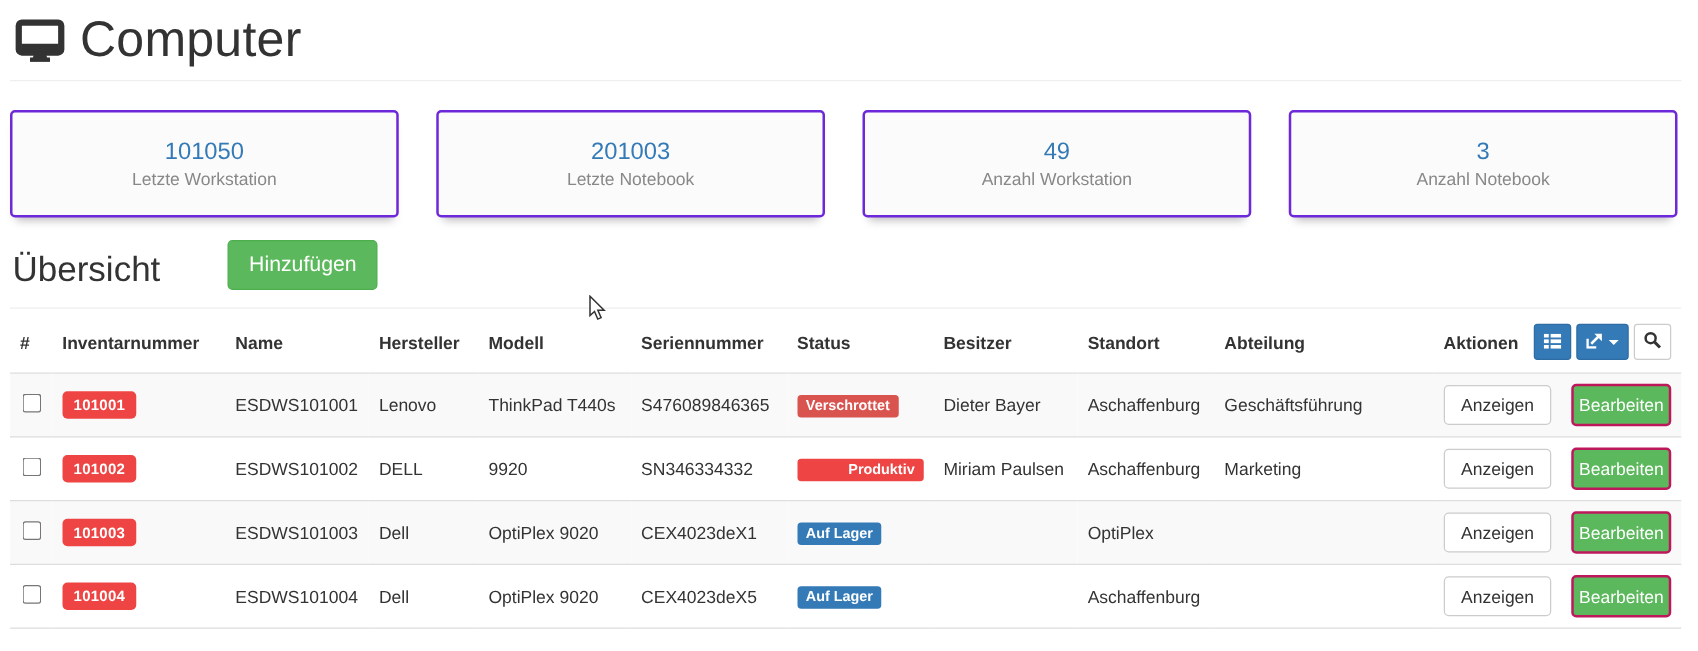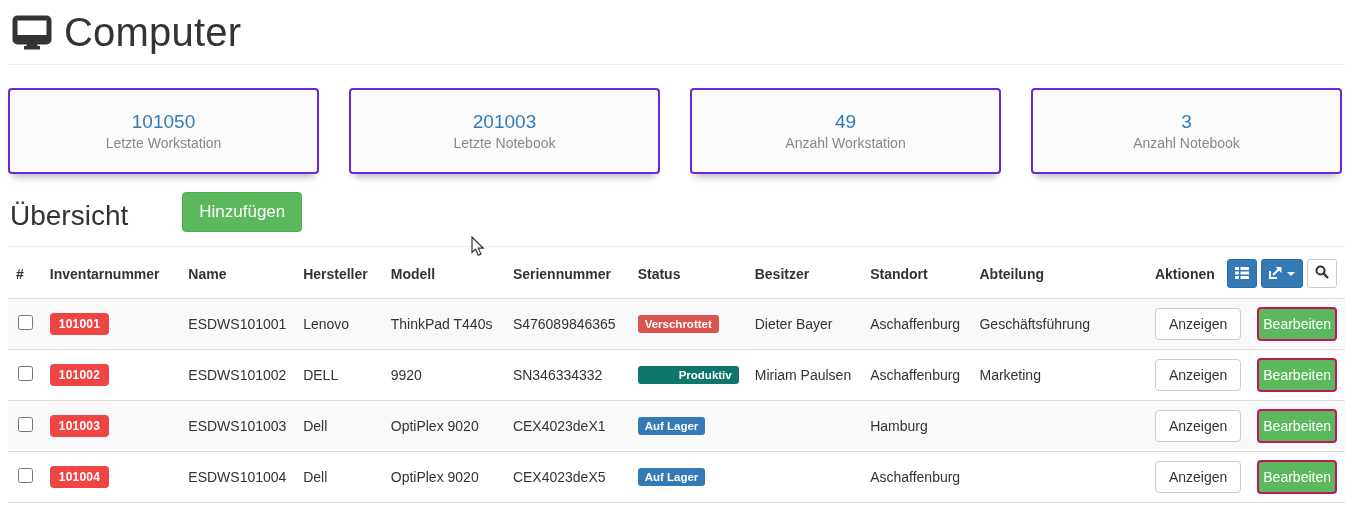--- a/index.html
+++ b/index.html
@@ -218,41 +218,41 @@
         </span>
           </td>
       </tr>
       <tr>
         <td><input type="checkbox" class="chk" style=""></td>
         <td><span class="inv-badge">101002</span></td>
         <td>ESDWS101002</td>
         <td>DELL</td>
         <td>9920</td>
         <td>SN346334332</td>
-        <td><span class="status-badge" style="background-color: #0f766e; padding-left: 41px;">Produktiv</span></td>
+        <td><span class="status-badge" style="background-color: #ef4444; padding-left: 41px;">Produktiv</span></td>
         <td>Miriam Paulsen</td>
         <td>Aschaffenburg</td>
         <td>Marketing</td>
         <td>
             <span class="actions-cell">
           <button class="btn btn-view">Anzeigen</button>
           <button class="btn btn-edit">Bearbeiten</button>
         </span>
           </td>
       </tr>
       <tr>
         <td><input type="checkbox" class="chk" style=""></td>
         <td><span class="inv-badge">101003</span></td>
         <td>ESDWS101003</td>
         <td>Dell</td>
         <td>OptiPlex 9020</td>
         <td>CEX4023deX1</td>
         <td><span class="status-badge" style="background-color: rgb(51, 122, 183);">Auf Lager</span></td>
         <td></td>
-        <td>Hamburg</td>
+        <td>OptiPlex</td>
         <td></td>
         <td>
             <span class="actions-cell">
           <button class="btn btn-view">Anzeigen</button>
           <button class="btn btn-edit">Bearbeiten</button>
         </span>
           </td>
       </tr>
       <tr>
         <td><input type="checkbox" class="chk" style=""></td>

